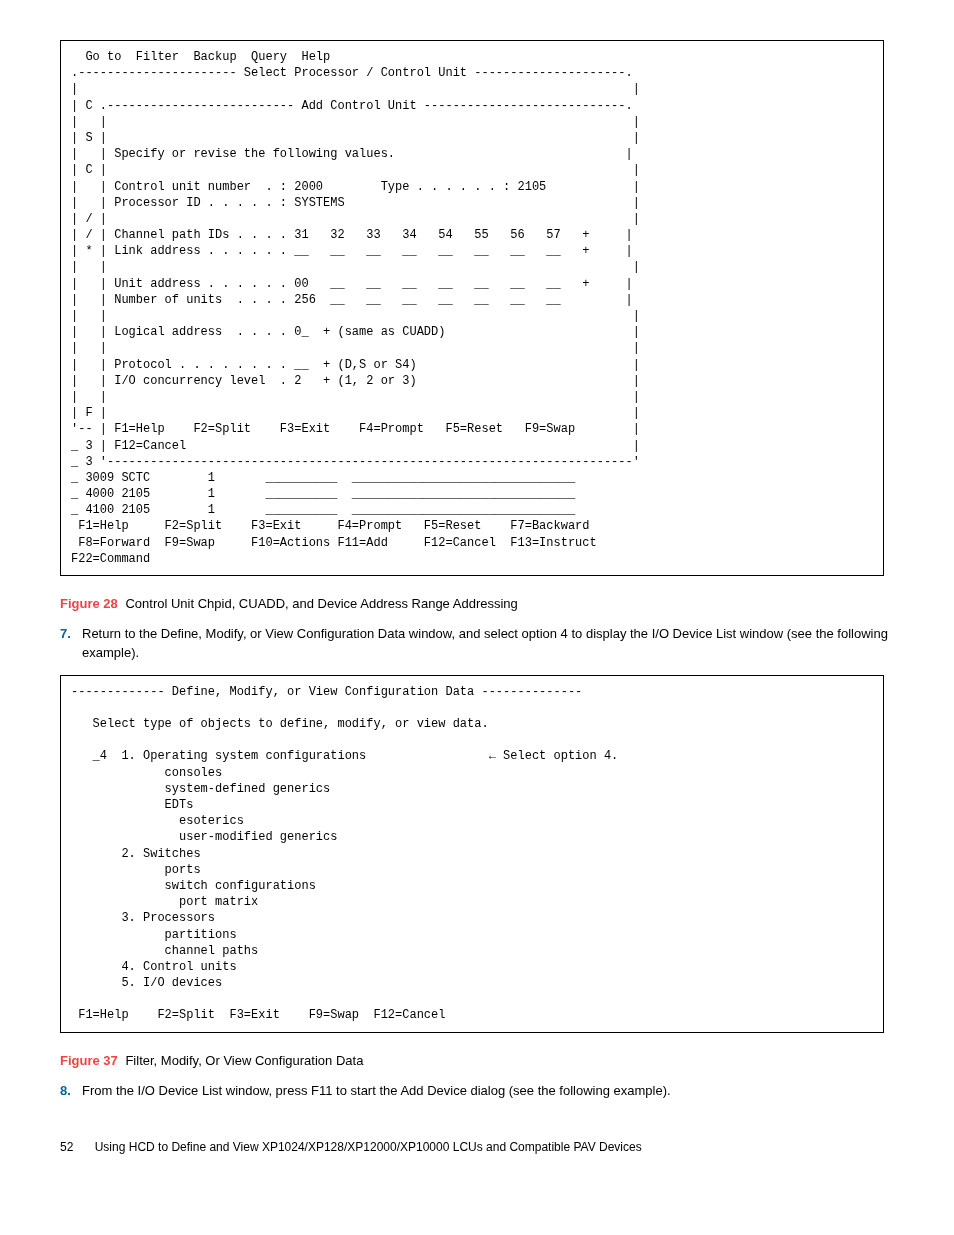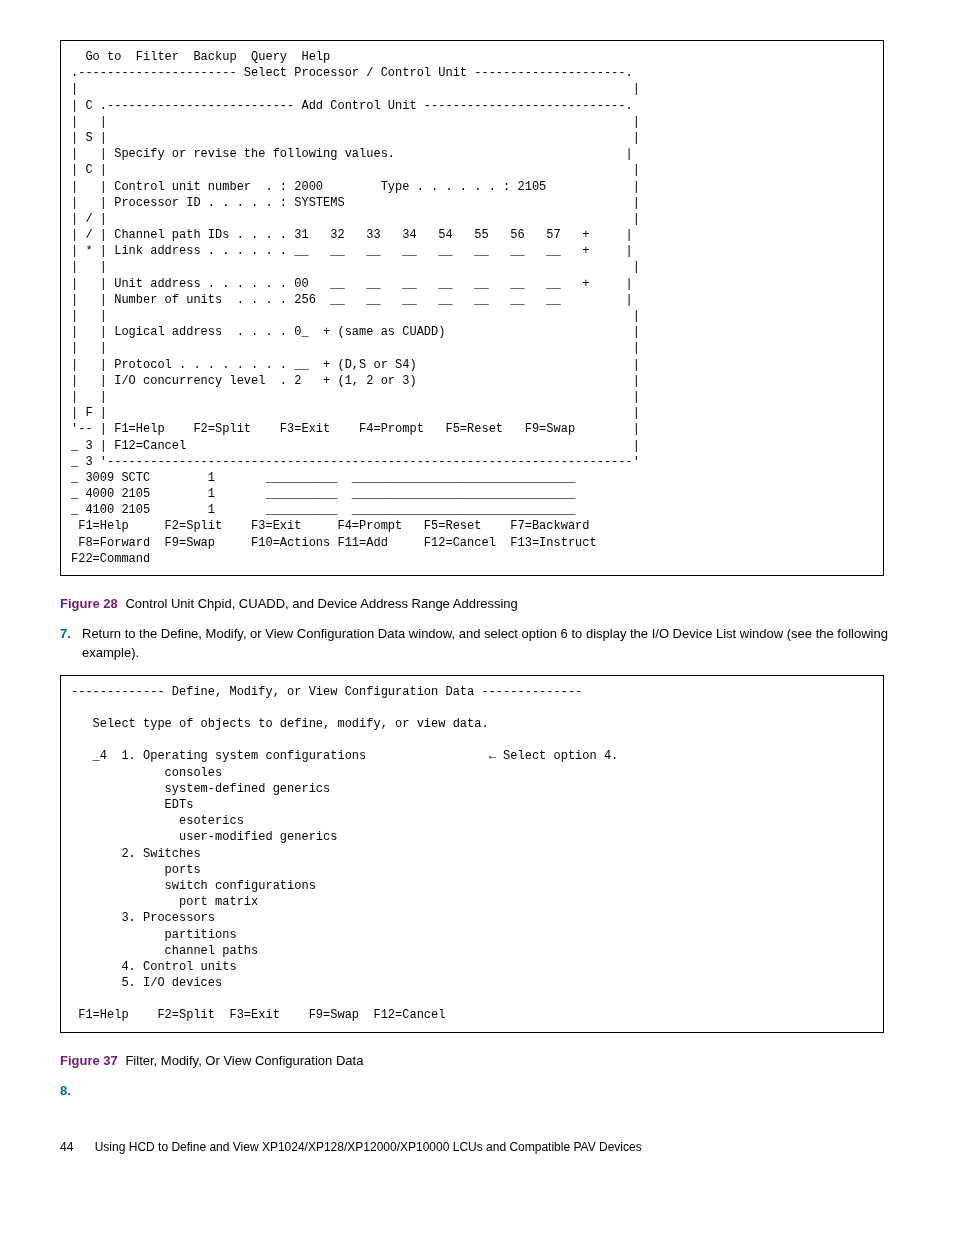--- a/index.html
+++ b/index.html
@@ -20,21 +20,21 @@
     font-size: 12px;
     white-space: pre;
     line-height: 1.35;
     overflow: hidden;
   }
   .caption {
     margin: 0 0 14px 0;
     font-size: 13px;
   }
   .caption .fig-label {
-    color: #701a75;
+    color: #ef4444;
     font-weight: bold;
     margin-right: 4px;
   }
   .page-footer {
     margin-top: 40px;
     font-size: 12px;
   }
   .page-number {
     margin-right: 18px;
   }
@@ -86,21 +86,21 @@
  F8=Forward  F9=Swap     F10=Actions F11=Add     F12=Cancel  F13=Instruct
 F22=Command</div>
 
 <p class="caption">
   <span class="fig-label">Figure 28</span>
   <span>Control Unit Chpid, CUADD, and Device Address Range Addressing</span>
 </p>
 
 <div class="list-item">
   <span class="num">7.</span>
-  <span>Return to the Define, Modify, or View Configuration Data window, and select option 6 to display the I/O Device List window (see the following example).</span>
+  <span>Return to the Define, Modify, or View Configuration Data window, and select option 4 to display the I/O Device List window (see the following example).</span>
 </div>
 
 <div class="figure-box">------------- Define, Modify, or View Configuration Data --------------
 
    Select type of objects to define, modify, or view data.
 
    _4  1. Operating system configurations                 ← Select option 4.
              consoles
              system-defined generics
              EDTs
@@ -118,18 +118,19 @@
 
  F1=Help    F2=Split  F3=Exit    F9=Swap  F12=Cancel</div>
 
 <p class="caption">
   <span class="fig-label">Figure 37</span>
   <span>Filter, Modify, Or View Configuration Data</span>
 </p>
 
 <div class="list-item">
   <span class="num">8.</span>
+  <span>From the I/O Device List window, press F11 to start the Add Device dialog (see the following example).</span>
 </div>
 
 <div class="page-footer">
-  <span class="page-number">44</span>
+  <span class="page-number">52</span>
   <span>Using HCD to Define and View XP1024/XP128/XP12000/XP10000 LCUs and Compatible PAV Devices</span>
 </div>
 
 </body></html>

